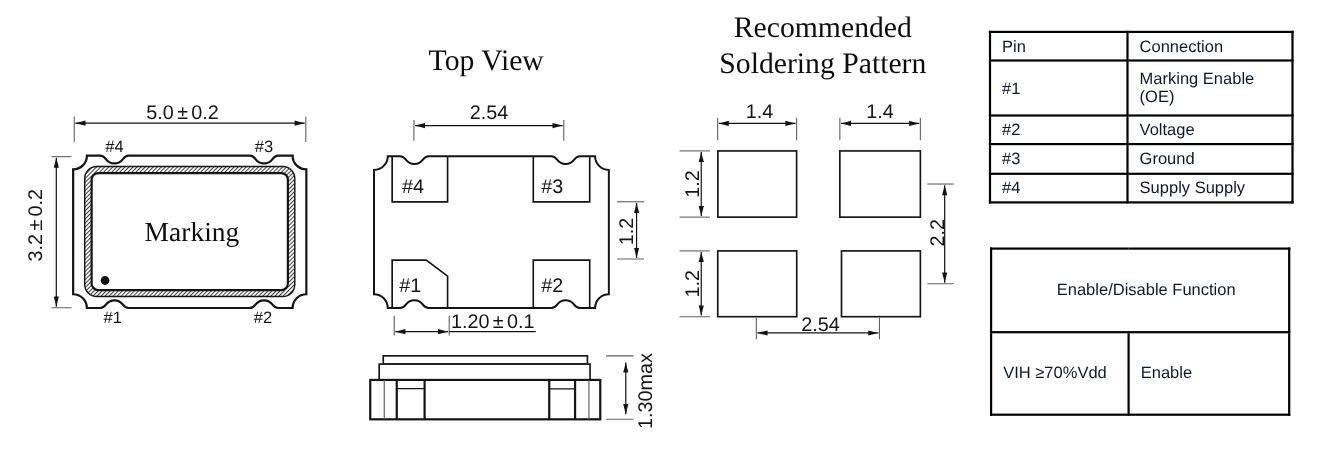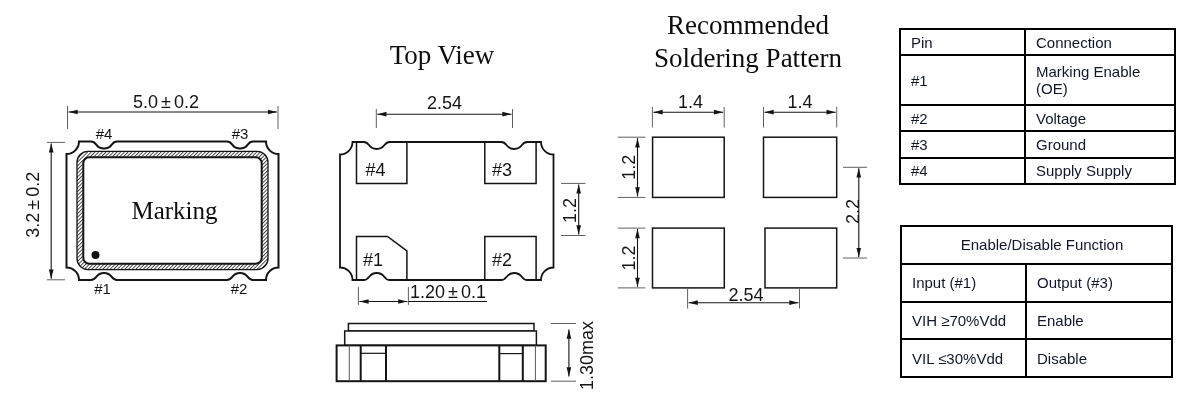--- a/index.html
+++ b/index.html
@@ -216,26 +216,18 @@
 <table style="left:900px;top:225px;width:273px;height:153px;">
 <colgroup>
         <col style="width:125px">
         <col>
       </colgroup>
 <tbody>
         <tr>
           <td colspan="2" style="text-align:center;padding-left:11px;">Enable/Disable Function</td>
         </tr>
 <tr>
-          <td>Input (#1)</td>
-          <td>Output (#3)</td>
-        </tr>
-<tr>
           <td>V<span class="sub">IH</span> ≥70%V<span class="sub">dd</span></td>
           <td>Enable</td>
-        </tr>
-<tr>
-          <td>V<span class="sub">IL</span> ≤30%V<span class="sub">dd</span></td>
-          <td>Disable</td>
         </tr>
 </tbody>
     </table>
 </div>
 
 </body></html>

